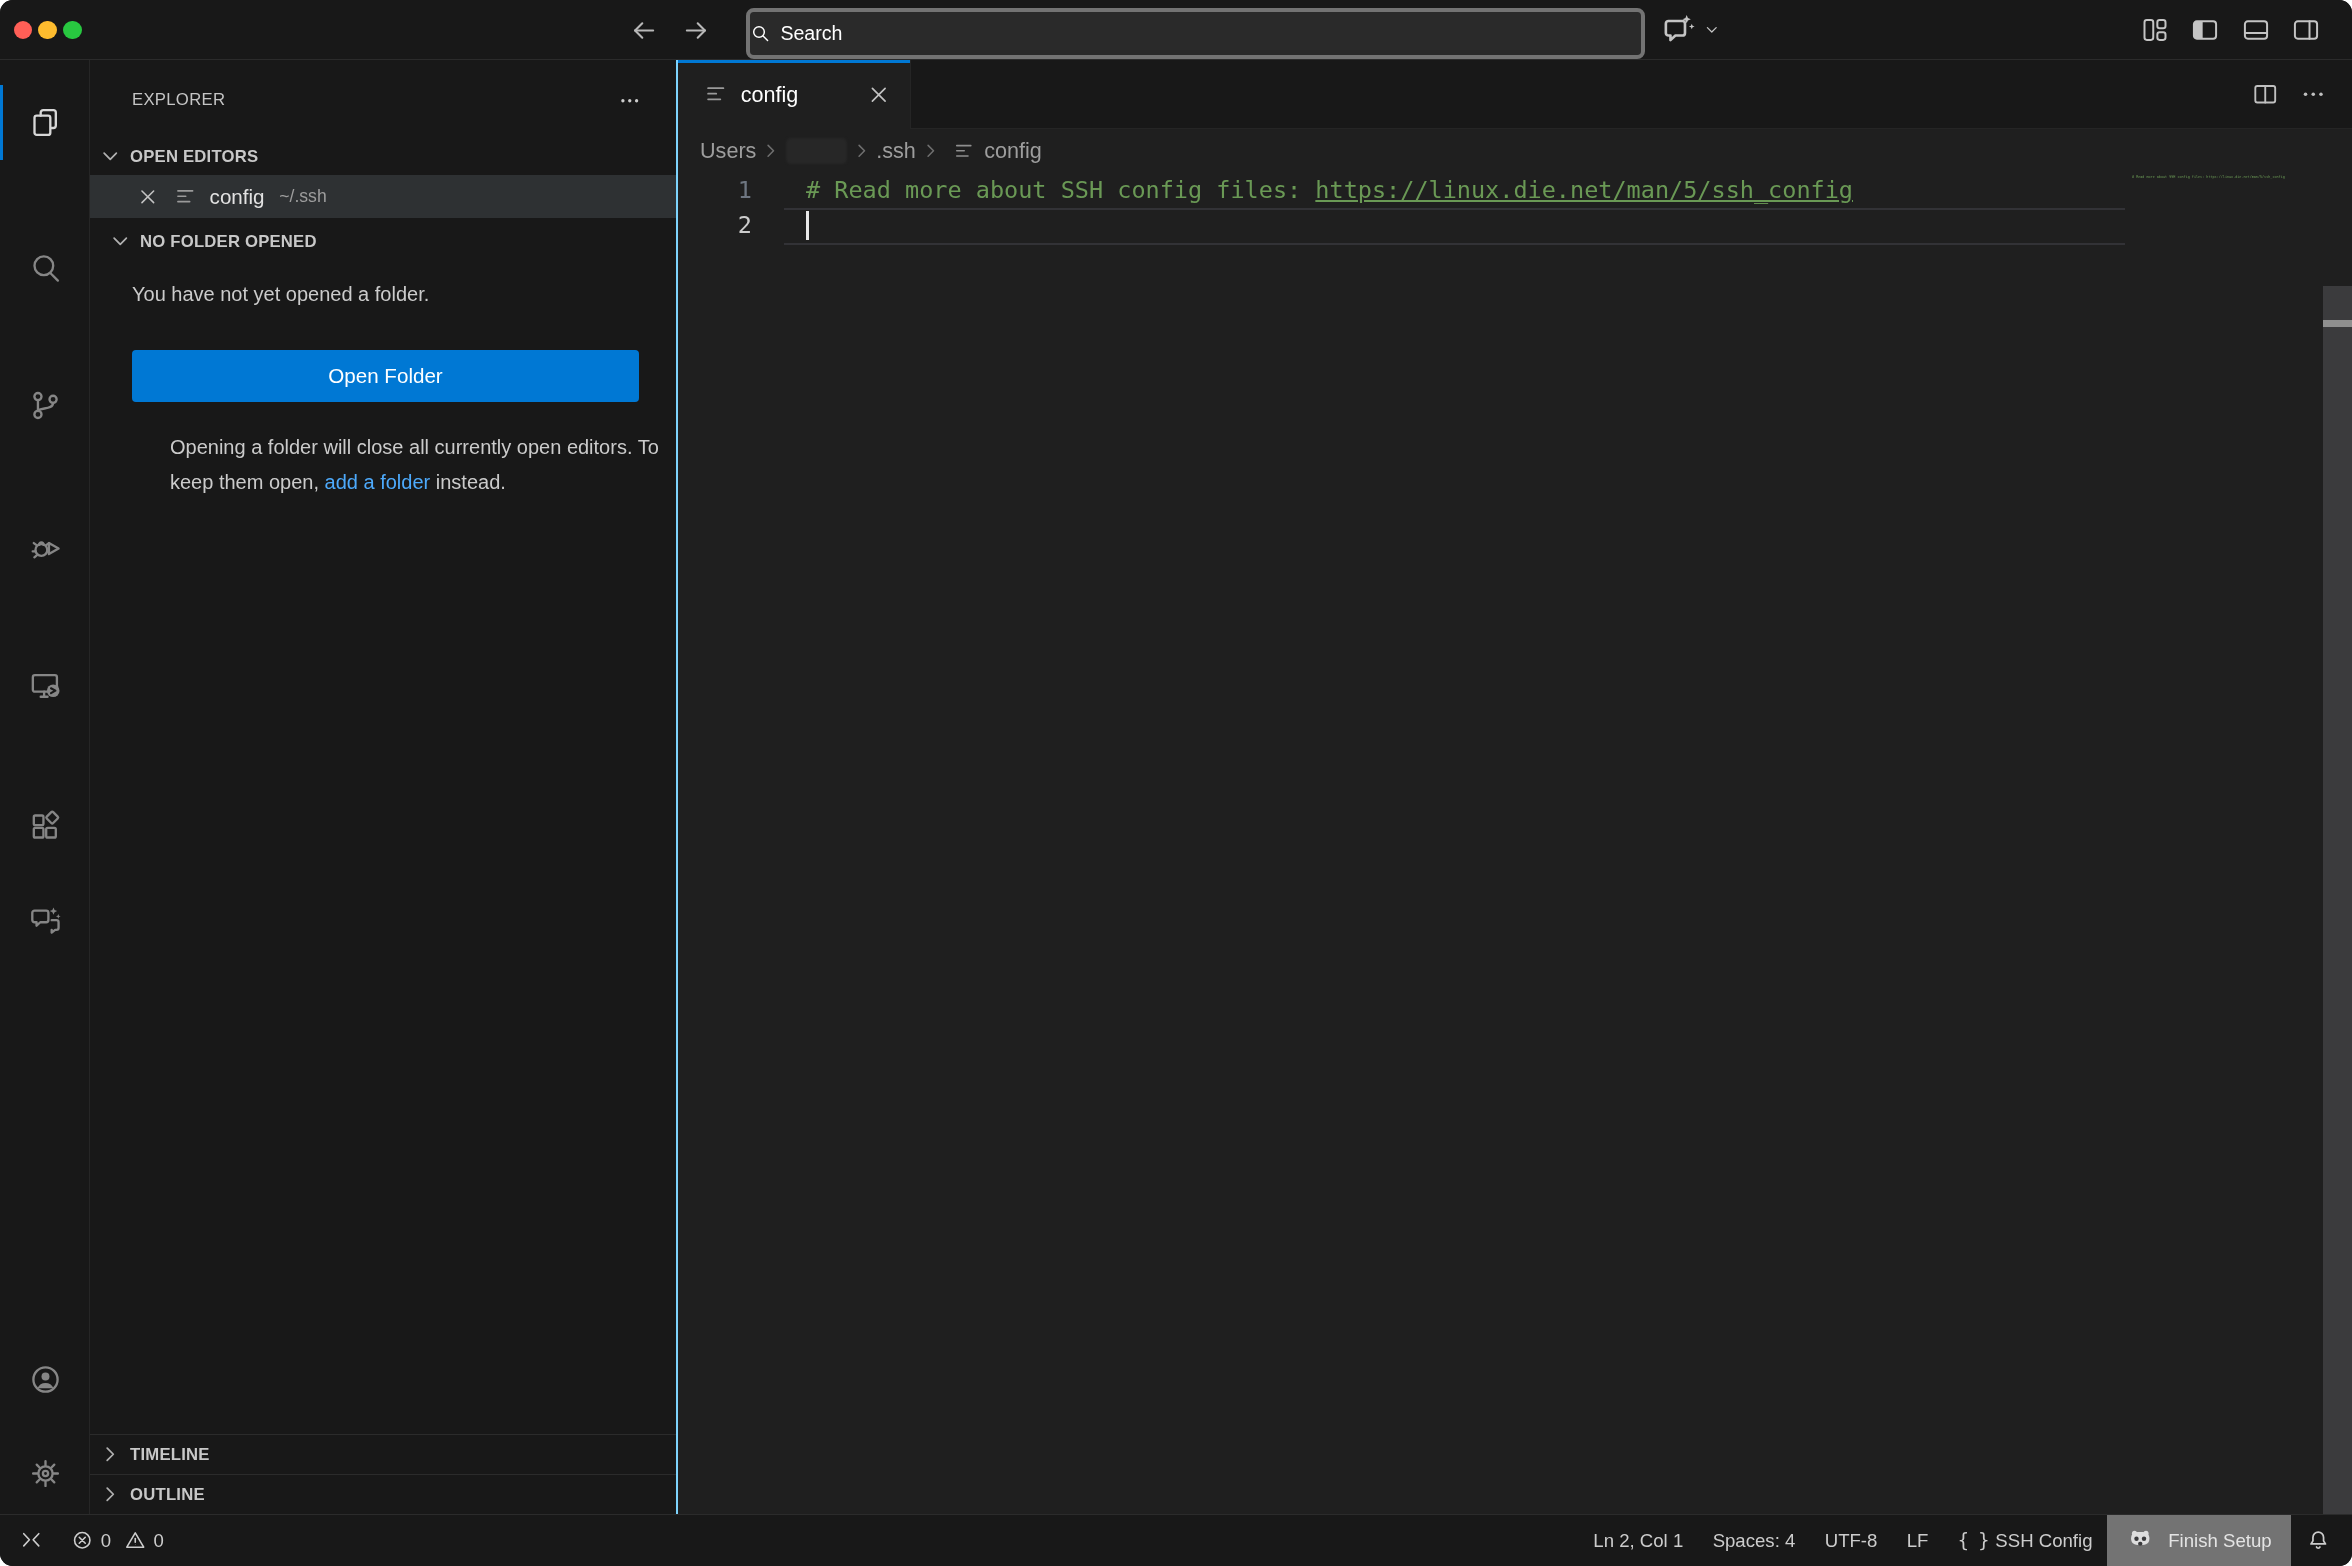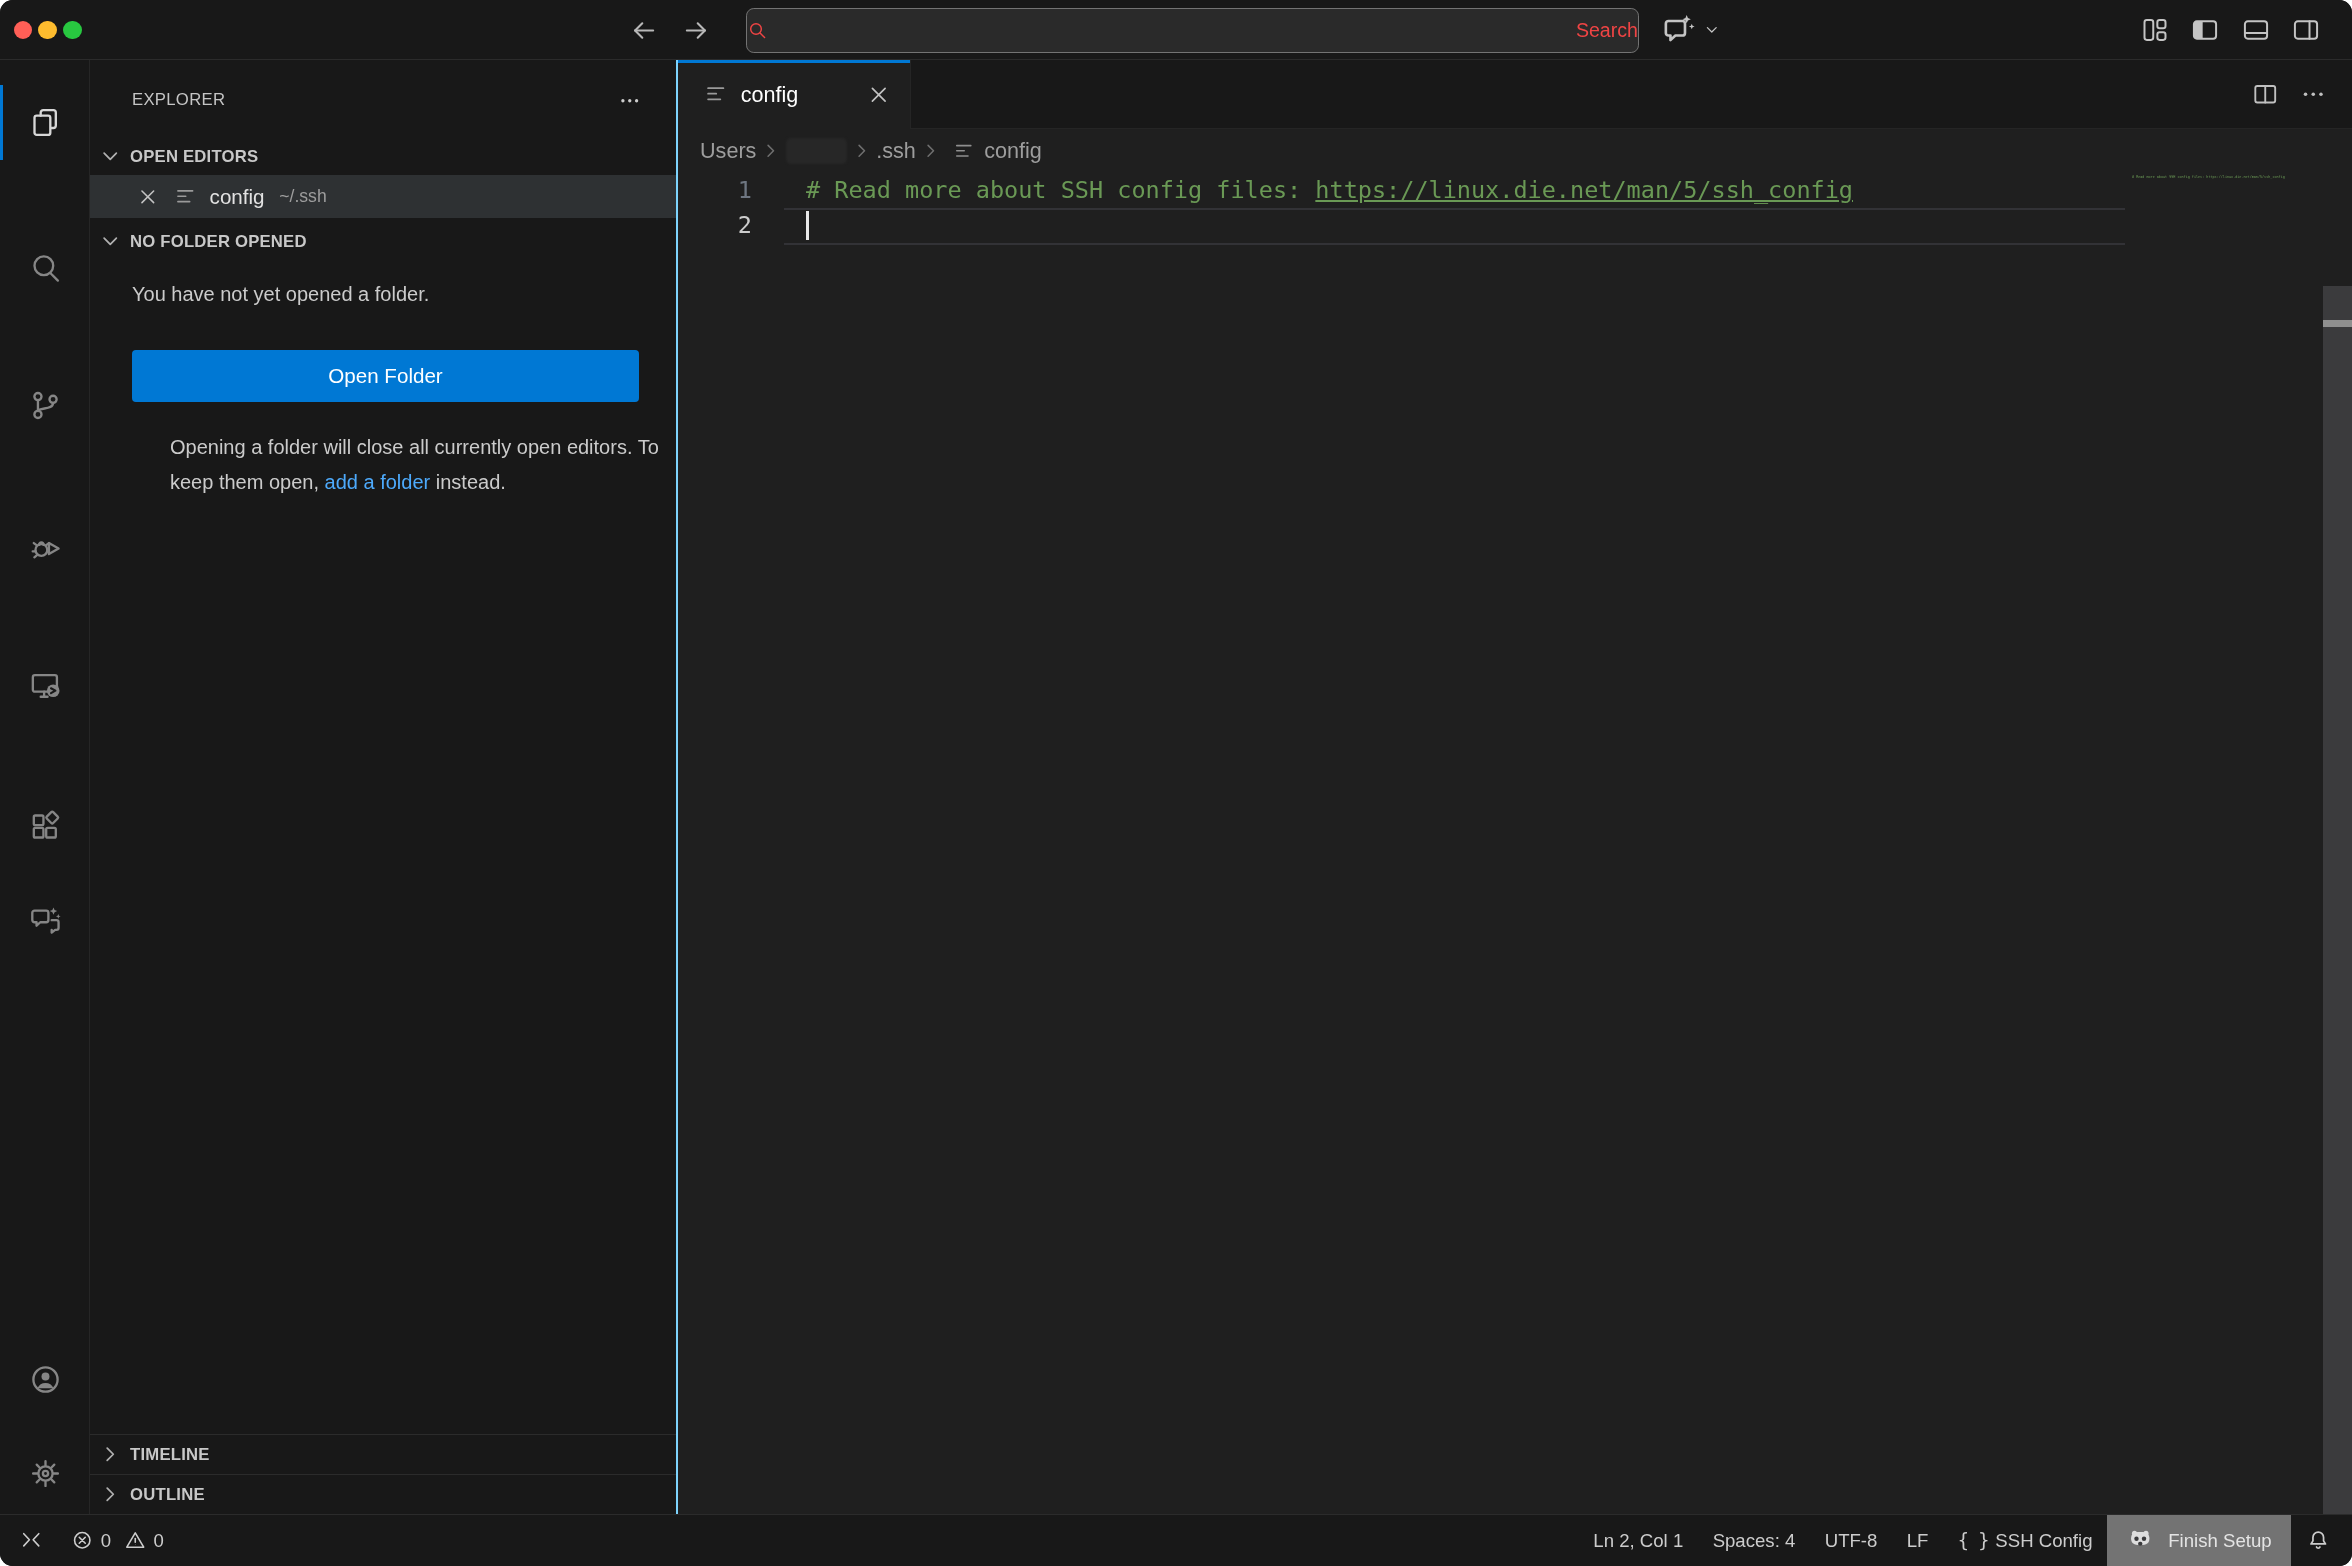--- a/index.html
+++ b/index.html
@@ -11,22 +11,22 @@
   .abs{position:absolute;}
   svg{display:block;fill:none;stroke:currentColor;stroke-width:1.7;stroke-linecap:round;stroke-linejoin:round;}
 
   
   .titlebar{position:absolute;left:0;top:0;width:100%;height:60px;background:#181818;border-bottom:1px solid #2b2b2b;box-sizing:border-box;}
   .traffic{position:absolute;top:20.6px;width:18.6px;height:18.6px;border-radius:50%;}
   .t-red{left:13.7px;background:#ff5f57;}
   .t-yellow{left:38px;background:#febc2e;}
   .t-green{left:63px;background:#28c840;}
   .nav-arrow{position:absolute;top:15.7px;width:29px;height:29px;color:#b8b8b8;}
-  .searchbox{position:absolute;left:746px;top:7.8px;width:891px;height:43px;background:#2a2a2a;border:1px solid #737373;
-             border-radius:7.8px;display:flex;align-items:center;justify-content:space-between;gap:9.8px;color:#ef4444;font-size:19.6px;}
+  .searchbox{position:absolute;left:746px;top:7.8px;width:891px;height:43px;background:#2a2a2a;border:4px solid #737373;
+             border-radius:7.8px;display:flex;align-items:center;justify-content:flex-start;gap:9.8px;color:#ffffff;font-size:19.6px;}
   .copilot-wrap{position:absolute;left:1660px;top:10.8px;display:flex;align-items:center;gap:5.9px;color:#c4c4c4;}
   .tb-icons{position:absolute;right:32px;top:15.7px;display:flex;gap:22.5px;color:#c4c4c4;}
   .tb-icons .ic{width:28px;height:28px;}
 
   
   .activitybar{position:absolute;left:0;top:60px;width:90px;bottom:52px;background:#181818;border-right:1px solid #262626;box-sizing:border-box;}
   .ab-item{position:absolute;left:0;width:90px;height:90px;display:flex;align-items:center;justify-content:center;color:#868686;}
   .ab-item.active{color:#d7d7d7;}
   .ab-item.active::before{content:"";position:absolute;left:0;top:7.8px;bottom:7.8px;width:2.9px;background:#0078d4;}
   .ab-item svg{width:33px;height:33px;}
@@ -36,21 +36,21 @@
   .sb-title{position:absolute;left:42px;top:26.5px;height:27.4px;display:flex;align-items:center;font-size:16.7px;color:#c5c5c5;letter-spacing:0.3px;}
   .sb-more{position:absolute;right:35px;top:29px;color:#cccccc;}
   .sec-head{display:flex;align-items:center;gap:7.8px;font-size:16.7px;font-weight:bold;color:#c8c8c8;letter-spacing:0.2px;}
   .sec-head .chev{width:24.5px;height:24.5px;color:#b0b0b0;flex:0 0 auto;margin-left:7.8px;}
   .oe-head{position:absolute;left:0;top:79px;width:100%;height:35px;}
   .oe-row{position:absolute;left:0;top:115px;width:100%;height:43px;background:#2e3133;display:flex;align-items:center;color:#e2e2e2;}
   .oe-close{margin-left:47px;width:21.6px;height:21.6px;color:#c3c3c3;}
   .oe-fileicon{margin-left:15.7px;width:23.5px;height:23.5px;color:#9a9a9a;}
   .oe-name{margin-left:11.8px;font-size:20.6px;}
   .oe-path{margin-left:14.7px;font-size:17.6px;color:#9d9d9d;}
-  .nf-head{position:absolute;left:0;top:164px;width:100%;height:35px;}
+  .nf-head{position:absolute;left:10px;top:164px;width:100%;height:35px;}
   .nf-msg{position:absolute;left:42px;top:223px;width:500px;font-size:20px;color:#cbcbcb;}
   .open-folder-btn{position:absolute;left:42px;top:290px;width:507px;height:52px;background:#0078d4;color:#ffffff;
                    border:none;border-radius:3.9px;font-size:20.6px;font-family:inherit;display:flex;align-items:center;justify-content:center;cursor:pointer;}
   .nf-note{position:absolute;left:42px;top:370px;width:495px;font-size:20px;line-height:35px;color:#cbcbcb;margin-left:38px;}
   .nf-note a{color:#4daafc;text-decoration:none;}
   .bottom-secs{position:absolute;left:0;bottom:0;width:100%;}
   .bsec{height:39px;border-top:1px solid #2b2b2b;display:flex;align-items:center;}
 
   
   .editor{position:absolute;left:678px;top:60px;right:0;bottom:52px;background:#1f1f1f;}

